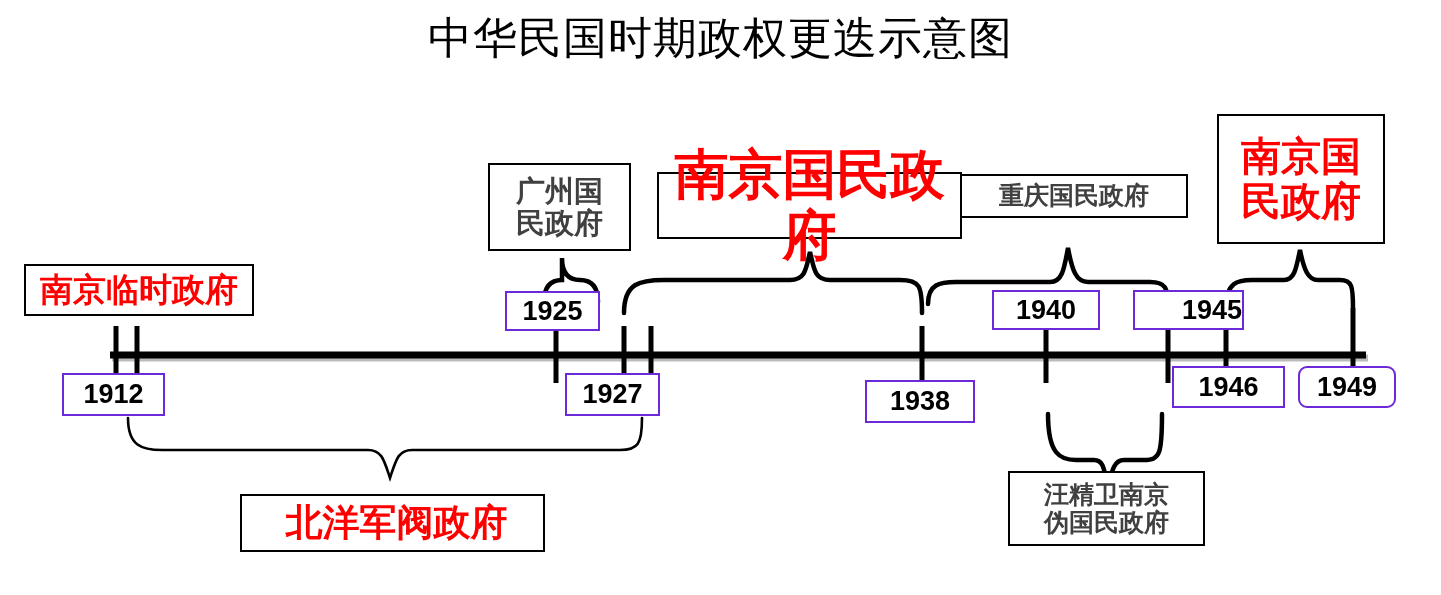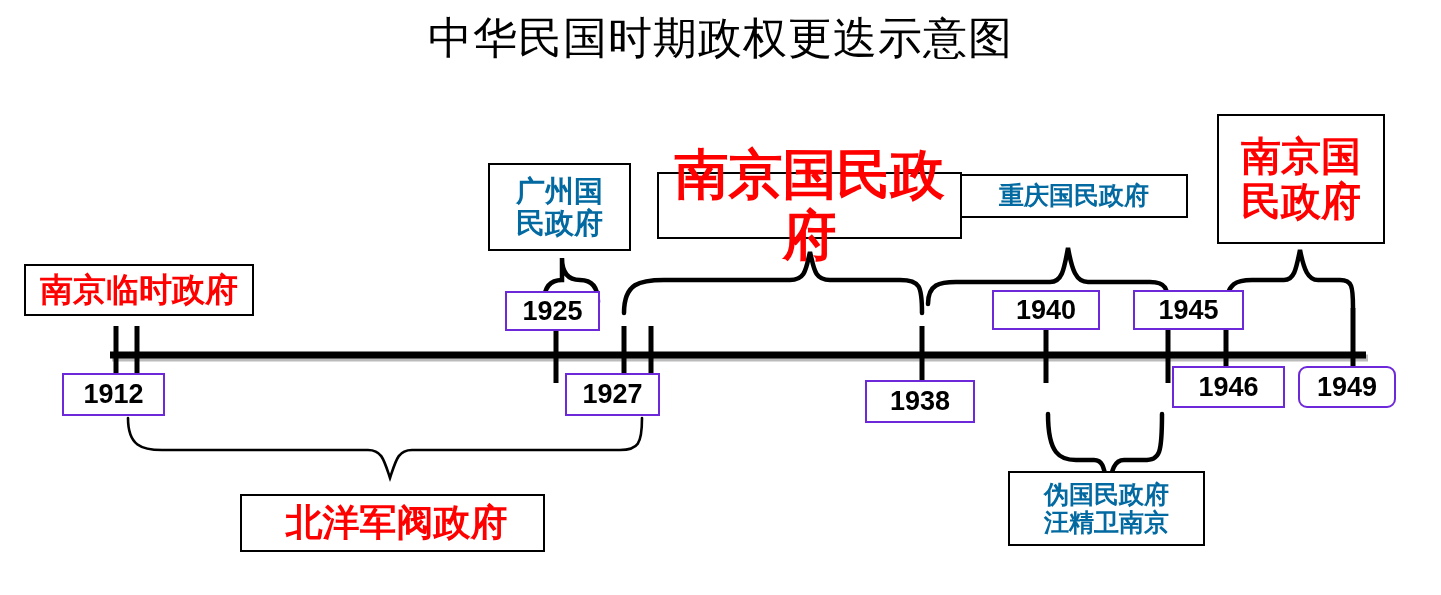--- a/index.html
+++ b/index.html
@@ -48,21 +48,21 @@
     justify-content: center;
     text-align: center;
     line-height: 1.12;
     z-index: 5;
   }
   .box.red {
     color: #FF0000;
     font-weight: bold;
   }
   .box.black {
-    color: #0369a1;
+    color: #404040;
     font-weight: bold;
   }
   .year-box {
     position: absolute;
     box-sizing: border-box;
     border: 2px solid #6d28d9;
     background: #ffffff;
     display: flex;
     align-items: center;
     justify-content: center;
@@ -164,22 +164,22 @@
   <div class="box red gov-cn" style="left:1217px; top:106px; width:168px; height:130px; font-size:40px; flex-direction:column;">
     <span>南京国</span>
     <span>民政府</span>
   </div>
 
   <div class="box red gov-cn" style="left:240px; top:486px; width:305px; height:58px; font-size:37px;padding-left:8px;">
     <span>北洋军阀政府</span>
   </div>
 
   <div class="box black gov-cn" style="left:1008px; top:463px; width:197px; height:75px; font-size:25px; flex-direction:column;">
+    <span>汪精卫南京</span>
     <span>伪国民政府</span>
-    <span>汪精卫南京</span>
   </div>
 
   <div class="year-box" style="left:62px; top:365px; width:103px; height:43px;">
     <span>1912</span>
   </div>
 
   <div class="year-box" style="left:505px; top:283px; width:95px; height:40px;">
     <span>1925</span>
   </div>
 
@@ -188,21 +188,21 @@
   </div>
 
   <div class="year-box" style="left:865px; top:372px; width:110px; height:43px;">
     <span>1938</span>
   </div>
 
   <div class="year-box" style="left:992px; top:282px; width:108px; height:40px;">
     <span>1940</span>
   </div>
 
-  <div class="year-box" style="left:1133px; top:282px; width:111px; height:40px;">
+  <div class="year-box" style="left:1133px; top:282px; width:111px; height:40px;justify-content:flex-end;">
     <span>1945</span>
   </div>
 
   <div class="year-box" style="left:1172px; top:358px; width:113px; height:42px;">
     <span>1946</span>
   </div>
 
   <div class="year-box" style="left:1298px; top:358px; width:98px; height:42px;border-radius:9px;">
     <span>1949</span>
   </div>

